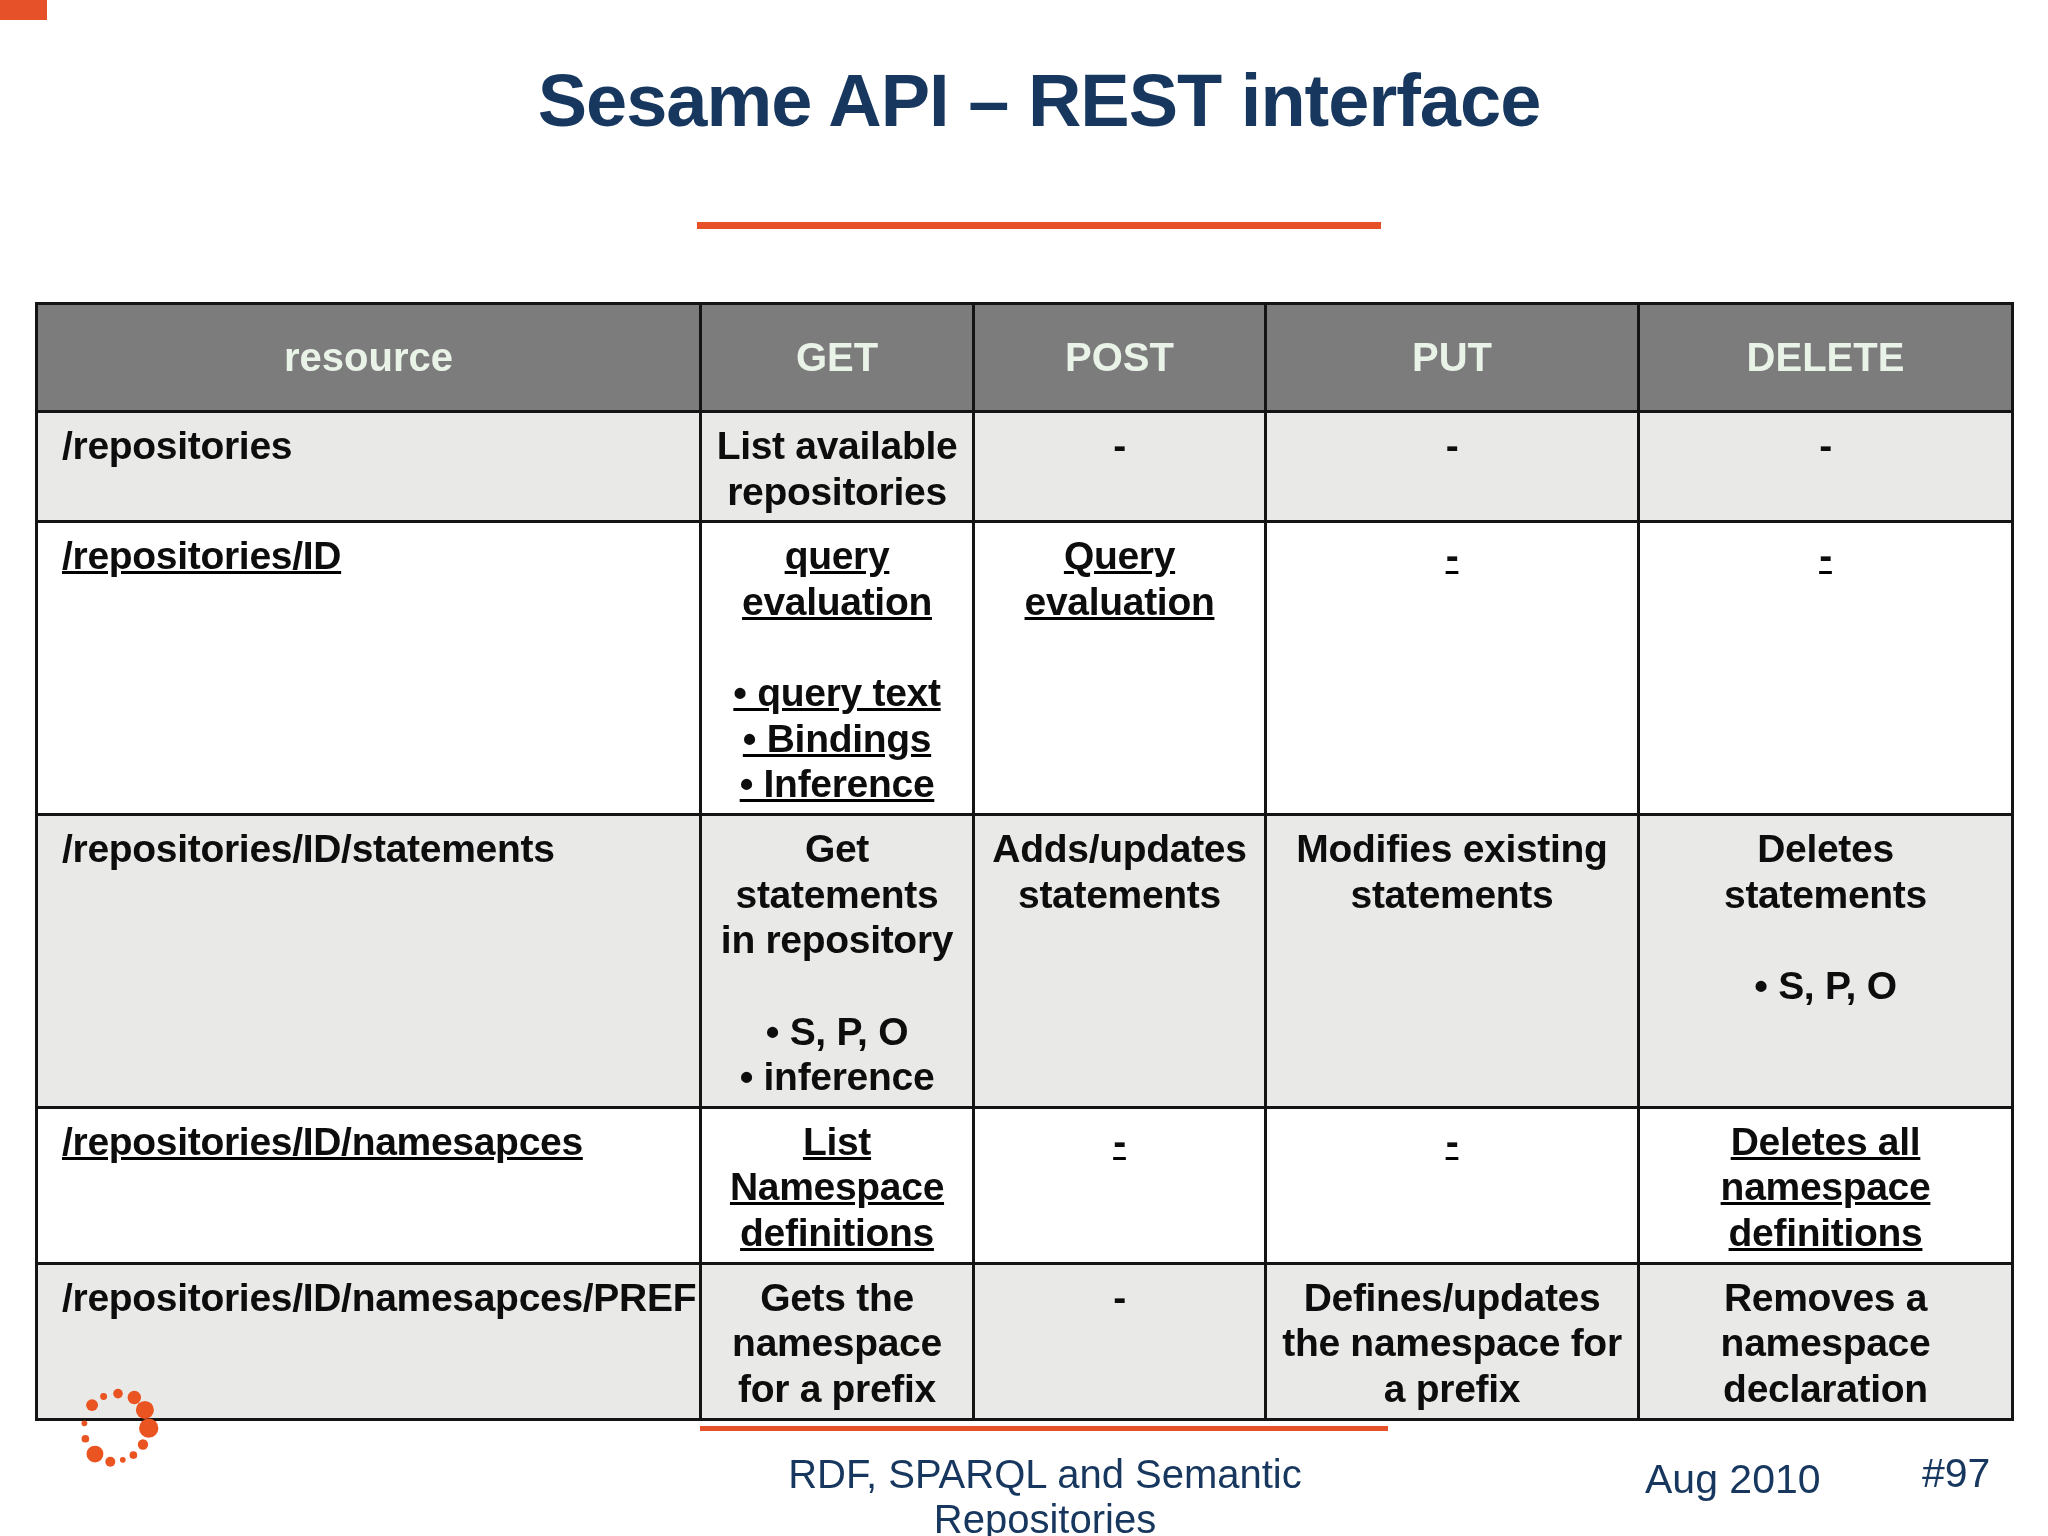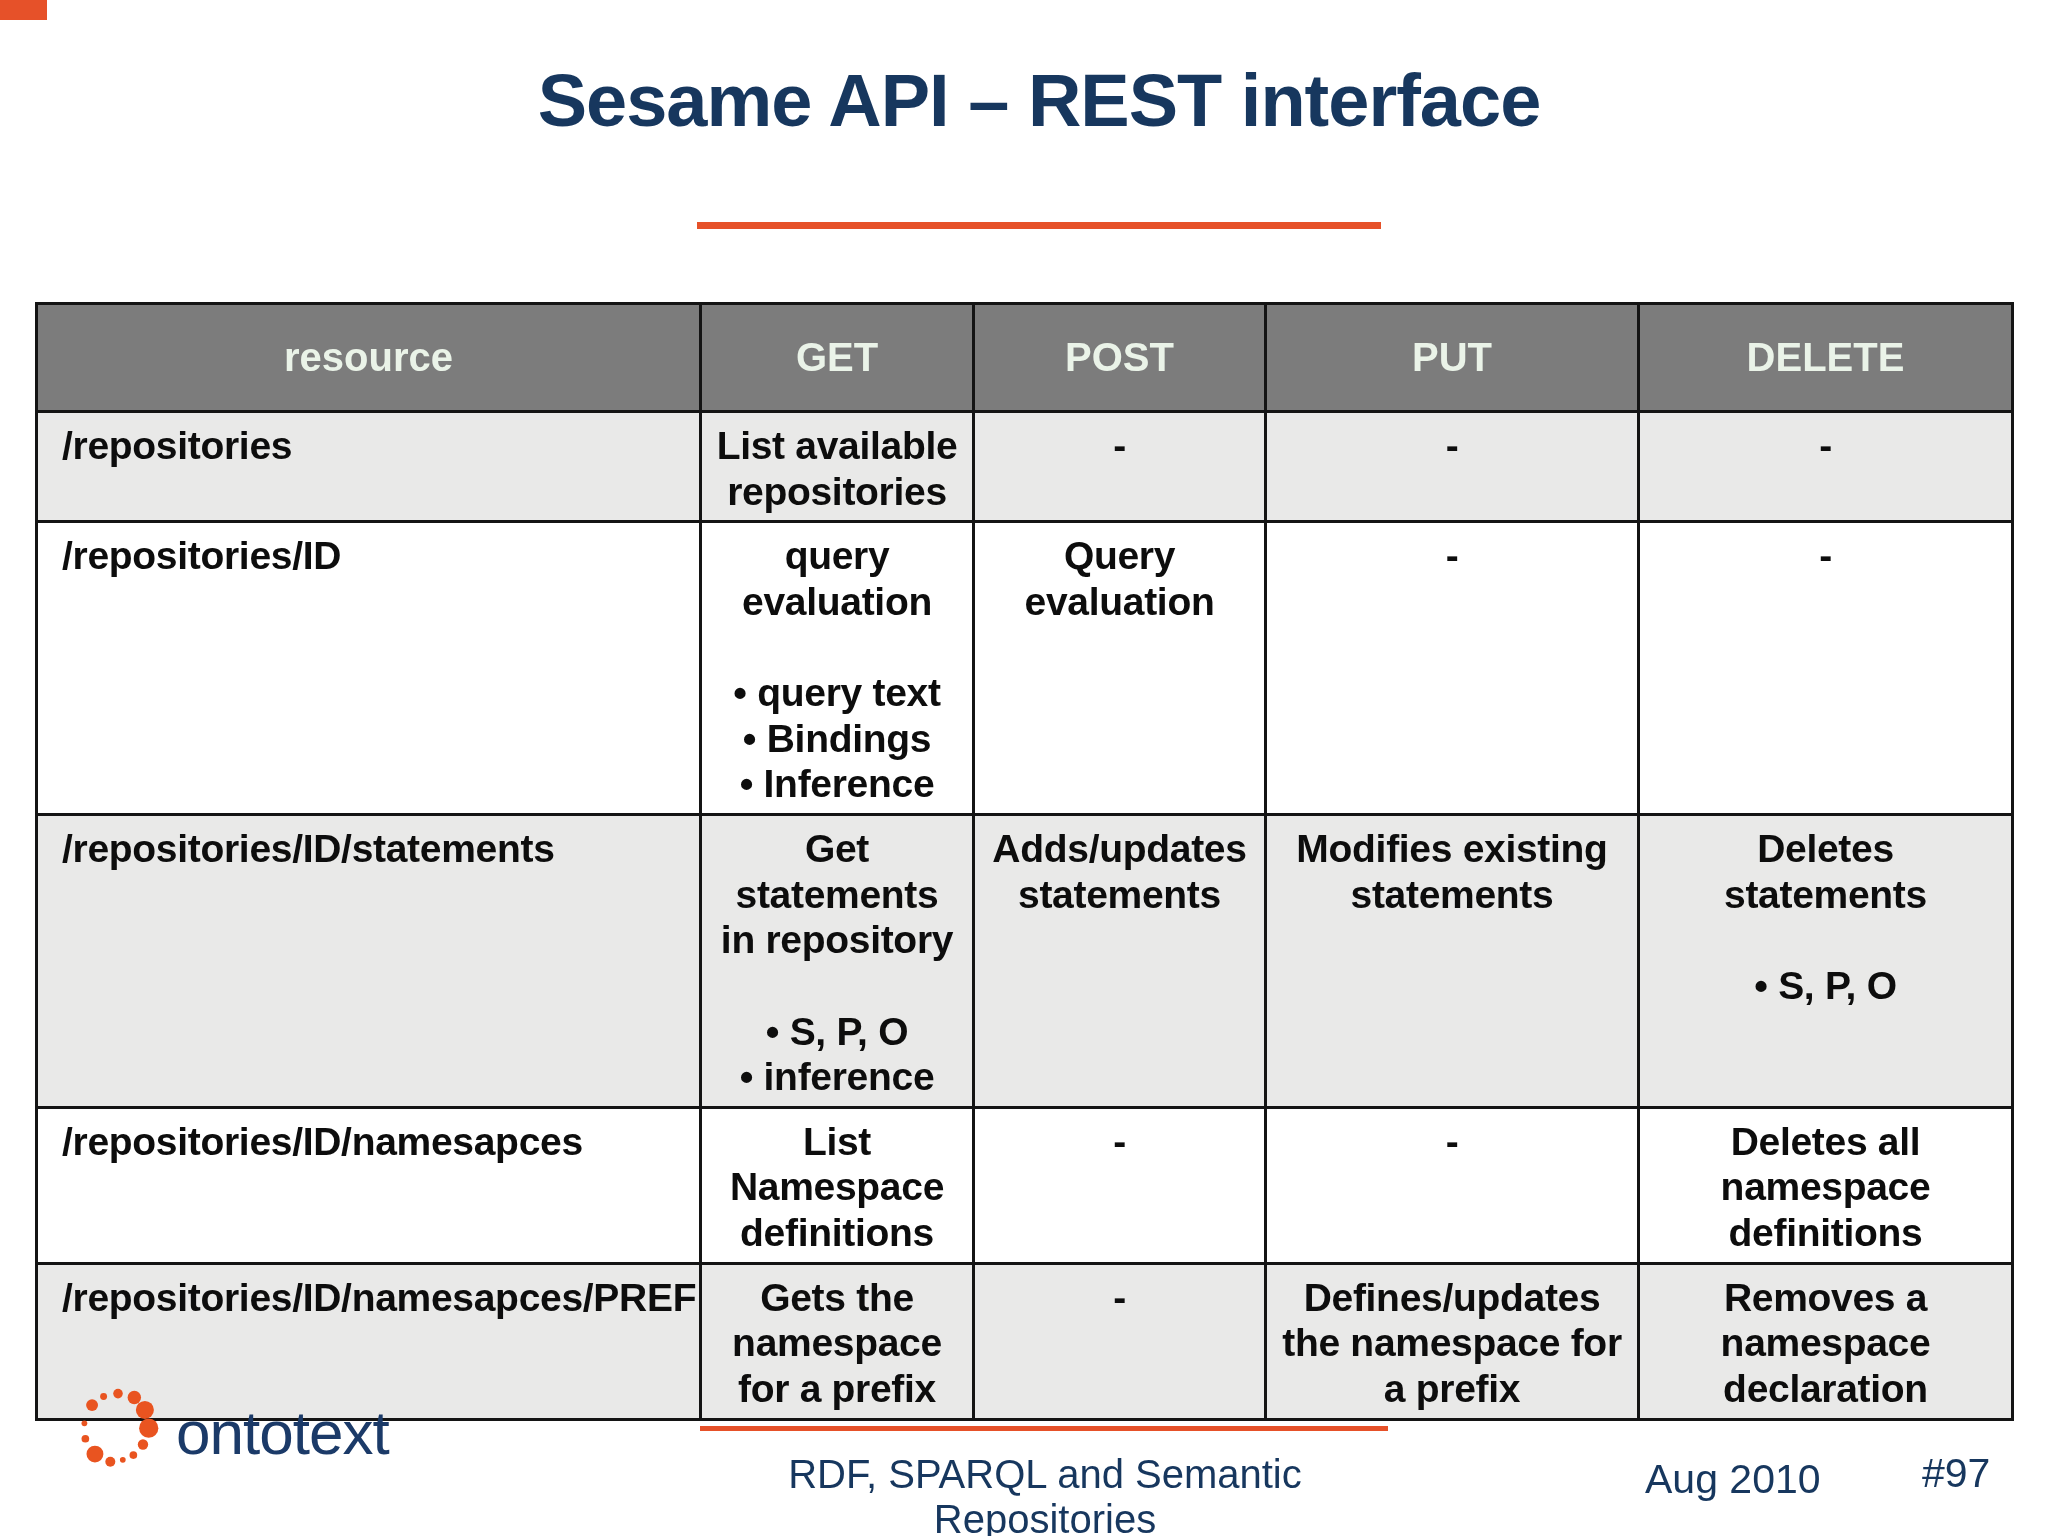--- a/index.html
+++ b/index.html
@@ -42,21 +42,21 @@
   table.rest td{
     vertical-align:top;
     font-size:39px;font-weight:bold;color:#0D0D0D;
     line-height:1.17;letter-spacing:-0.3px;
     padding-top:10px;padding-bottom:6px;
     white-space:pre-line;
   }
   td.resource-cell{text-align:left;padding-left:24px;padding-right:10px;}
   td.method-cell{text-align:center;padding-left:8px;padding-right:8px;}
   tr.row-shaded{background:#E9E9E8;}
-  tr.row-plain{background:#FFFFFF;}
+  tr.row-plain{background:#FFFFFF;text-decoration:underline;}
   tr.hdr{height:108px;}
   tr.r0{height:107px;}
   tr.r1{height:273px;}
   tr.r2{height:268px;}
   tr.r3{height:147px;padding-left:44px;}
   tr.r4{height:147px;}
   .logo{
     position:absolute;left:70px;top:1384px;
     display:flex;align-items:center;
   }
@@ -184,21 +184,20 @@
         <circle cx="15" cy="41" r="3"></circle>
         <circle cx="82" cy="46" r="10"></circle>
         <circle cx="16" cy="57" r="4"></circle>
         <circle cx="76" cy="63" r="5.4"></circle>
         <circle cx="26" cy="73" r="8.8"></circle>
         <circle cx="66" cy="74" r="4"></circle>
         <circle cx="42" cy="81" r="5.2"></circle>
         <circle cx="55" cy="79" r="3"></circle>
       </g>
     </svg>
-    <span class="logo-text">ontotext</span>
   </div>
 
   <div class="footer-divider"></div>
   <div class="footer-caption">RDF, SPARQL and Semantic Repositories</div>
   <div class="footer-date">Aug 2010</div>
   <div class="page-number">#97</div>
 
 </div>
 
 </body></html>

